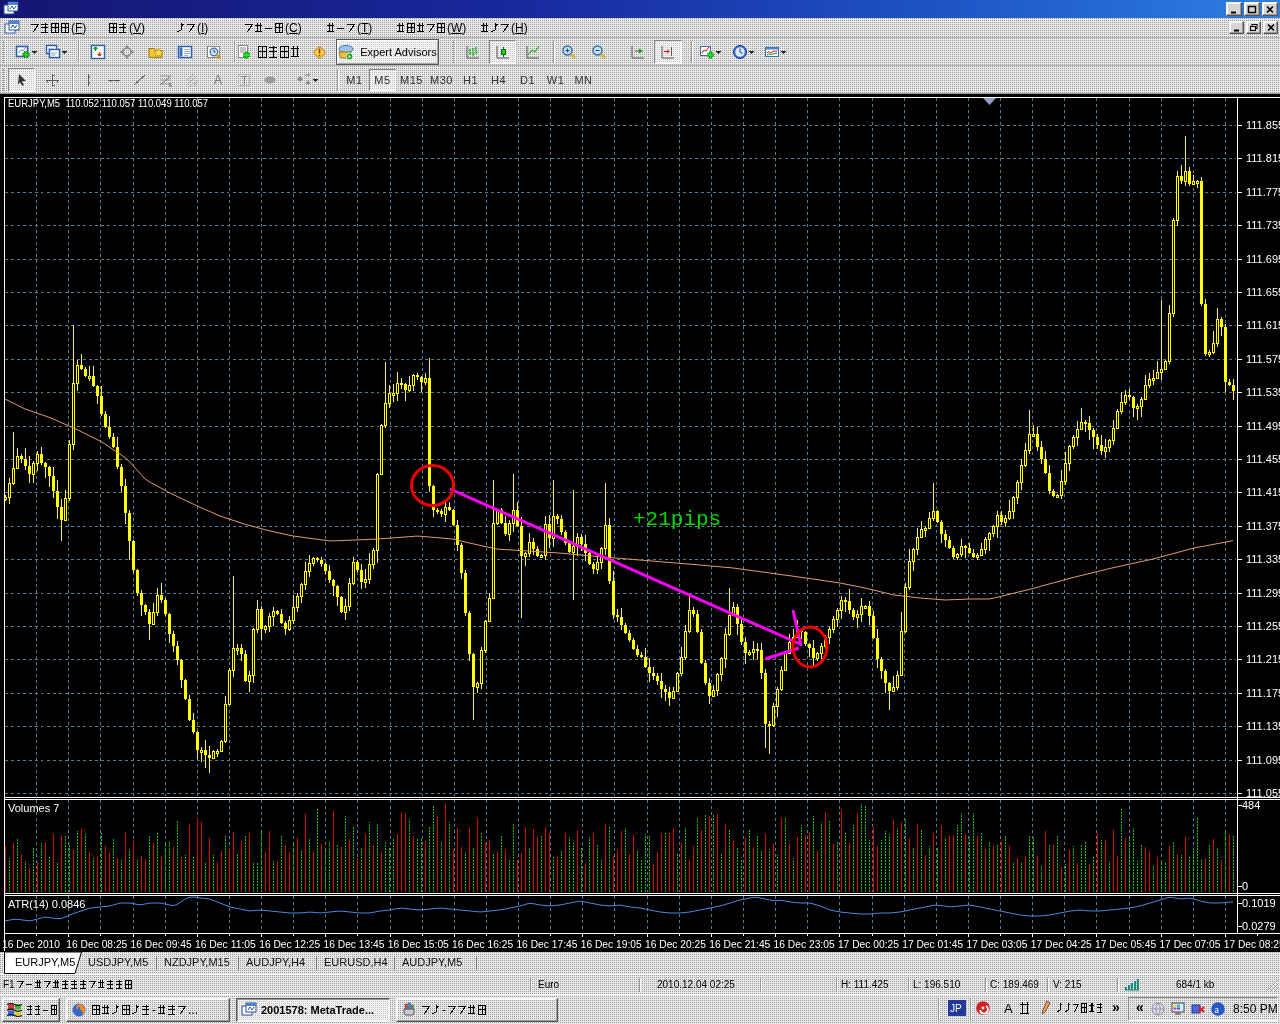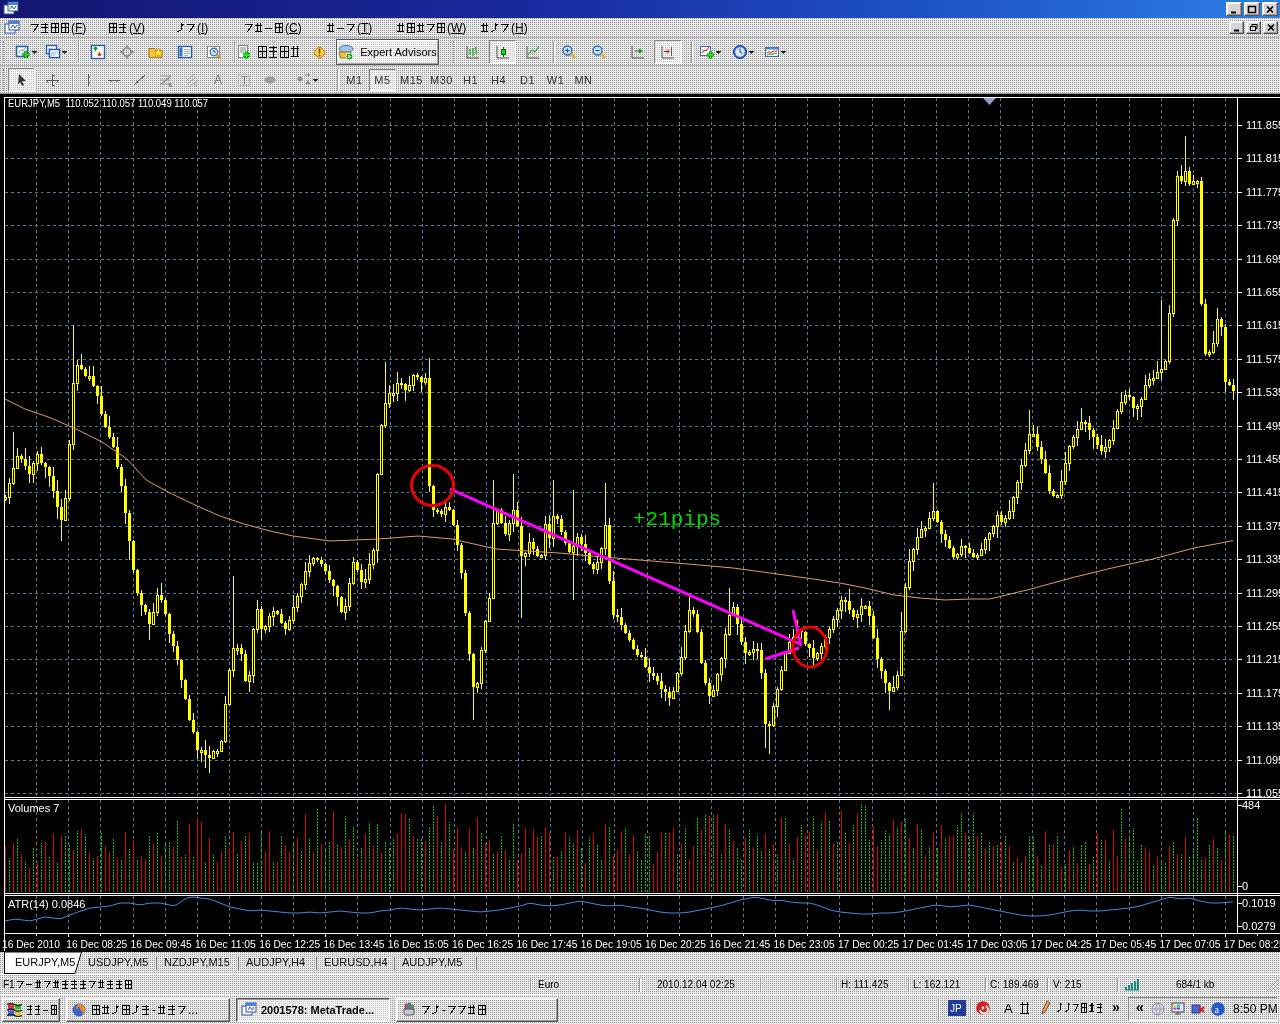--- a/index.html
+++ b/index.html
@@ -510,21 +510,21 @@
     <div class="sbsep abs" style="left:760px;top:3px"></div>
     <div class="sbsep abs" style="left:836px;top:3px"></div>
     <div class="sbsep abs" style="left:908px;top:3px"></div>
     <div class="sbsep abs" style="left:985px;top:3px"></div>
     <div class="sbsep abs" style="left:1047px;top:3px"></div>
     <div class="sbsep abs" style="left:1117px;top:3px"></div>
     <div class="statxt abs" style="left:538px;top:4px">Euro</div>
     <div class="statxt abs" style="left:657px;top:4px">2010.12.04 02:25</div>
     <div class="statxt abs" style="left:768px;top:20px">O: 111.368</div>
     <div class="statxt abs" style="left:841px;top:4px">H: 111.425</div>
-    <div class="statxt abs" style="left:913px;top:4px">L: 162.121</div>
+    <div class="statxt abs" style="left:913px;top:4px">L: 196.510</div>
     <div class="statxt abs" style="left:990px;top:4px">C: 189.469</div>
     <div class="statxt abs" style="left:1053px;top:4px">V: 215</div>
     <div class="abs" style="left:1124px;top:3px">
       <svg width="16" height="13" viewBox="0 0 16 13">
         <path d="M1 12v-3h2v3zM4 12V7h2v5zM7 12V5h2v7zM10 12V3h2v9zM13 12V1h2v11z" fill="#1a8a7a"></path>
         <path d="M1 12h14" stroke="#1a8a7a"></path>
       </svg>
     </div>
     <div class="statxt abs" style="left:1176px;top:4px">684/1 kb</div>
     <div class="abs" style="right:1px;top:4px">

